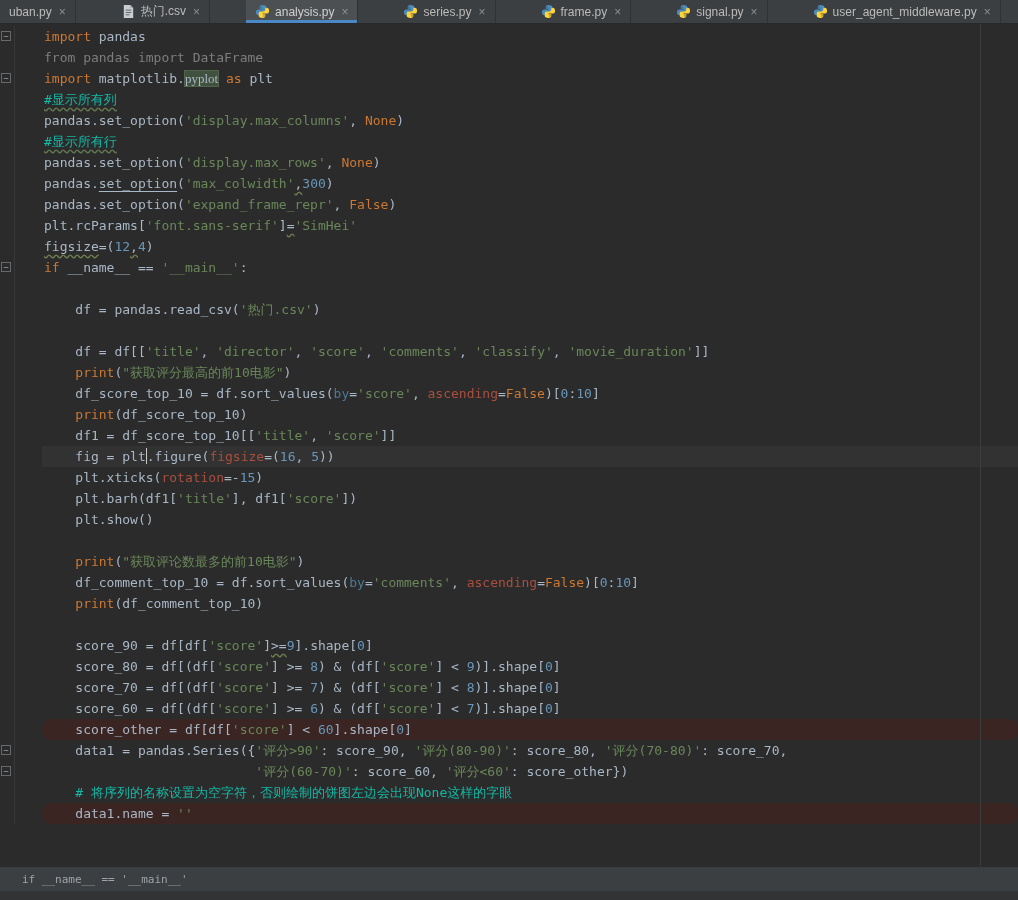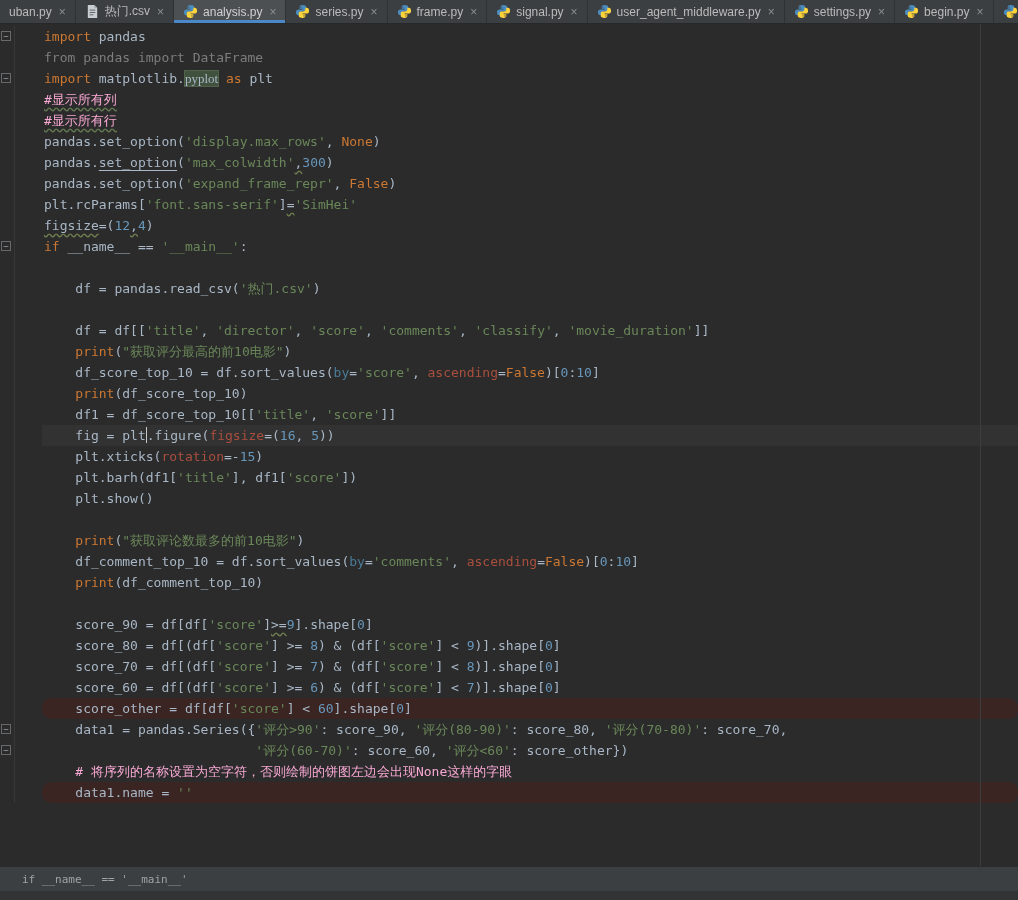--- a/index.html
+++ b/index.html
@@ -2,21 +2,21 @@
 <html><head>
 <meta charset="utf-8">
 <style>
   * { margin:0; padding:0; box-sizing:border-box; }
   html,body { width:1018px; height:900px; overflow:hidden; background:#2b2b2b; }
   body { font-family:"DejaVu Sans Mono", monospace; }
 
   
   .tabbar {
     height:24px; background:#3c3f41; display:flex; align-items:stretch;
-    overflow:hidden; white-space:nowrap; border-bottom:1px solid #262829;
+    overflow:hidden; white-space:nowrap; border-bottom:1px solid #262829;gap:36px;
   }
   .tab {
     display:flex; align-items:center; gap:5px; padding:0 9px;
     font-family:"Liberation Sans", sans-serif; font-size:12px; color:#bbbbbb;
     border-right:1px solid #2f3234; flex:none; cursor:pointer; position:relative;
   }
   .tab.active { background:#4c5052; box-shadow:inset 0 -3px 0 #4A88C7; color:#d0d0d0; }
   .tab .close { color:#8c8f92; font-size:12px; margin-left:2px; line-height:1; }
   .tab .ficon { width:15px; height:15px; flex:none; display:inline-block; }
 
@@ -31,21 +31,21 @@
   .fold {
     position:absolute; left:1px; top:5px; width:10px; height:10px;
     border:1px solid #66696b; color:#9b9d9f; background:#2b2b2b;
     font-size:9px; line-height:8px; text-align:center; font-family:"DejaVu Sans Mono",monospace;
   }
 
   
   .kw   { color:#cc7832; }
   .str  { color:#6a8759; }
   .num  { color:#6897bb; }
-  .com  { color:#f9a8d4;text-align:right; }
+  .com  { color:#14b8a6;text-align:right; }
   .dim  { color:#7d7d7d; }
   .txt  { color:#a9b7c6; }
   .par1 { color:#4a7a96;text-align:center; }
   .par2 { color:#aa4f3e; }
   .hl   { background:#40513e; outline:1px solid #51624b; color:#a9b7c6;font-family:Liberation Serif, serif; }
   .link { text-decoration:underline; text-underline-offset:3px; color:#a9b7c6; }
   .wavy { text-decoration:underline wavy #70804f; text-underline-offset:3px; }
   .comwavy { text-decoration:underline wavy #647a52; text-underline-offset:3px; }
   .caret { display:inline-block; width:0; border-left:1px solid #c8c8c8; height:16px; vertical-align:-3px; }
 
@@ -141,20 +141,21 @@
         </svg></span>
     </div>
   </div>
 
 <div class="editor">
   <div class="margin-guide"></div>
 <div class="line"><div class="gut"><span class="fold">−</span></div><div class="code"><span class="kw">import</span><span class="txt"> pandas</span></div></div>
     <div class="line"><div class="gut"></div><div class="code"><span class="dim">from pandas import DataFrame</span></div></div>
     <div class="line"><div class="gut"><span class="fold">−</span></div><div class="code"><span class="kw">import</span><span class="txt"> matplotlib.</span><span class="hl">pyplot</span><span class="txt"> </span><span class="kw">as</span><span class="txt"> plt</span></div></div>
     <div class="line"><div class="gut"></div><div class="code"><span class="com comwavy">#显示所有列</span></div></div>
+    <div class="line"><div class="gut"></div><div class="code"><span class="txt">pandas.set_option(</span><span class="str">'display.max_columns'</span><span class="txt">, </span><span class="kw">None</span><span class="txt">)</span></div></div>
     <div class="line"><div class="gut"></div><div class="code"><span class="com comwavy">#显示所有行</span></div></div>
     <div class="line"><div class="gut"></div><div class="code"><span class="txt">pandas.set_option(</span><span class="str">'display.max_rows'</span><span class="txt">, </span><span class="kw">None</span><span class="txt">)</span></div></div>
     <div class="line"><div class="gut"></div><div class="code"><span class="txt">pandas.</span><span class="link">set_option</span><span class="txt">(</span><span class="str">'max_colwidth'</span><span class="txt wavy">,</span><span class="num">300</span><span class="txt">)</span></div></div>
     <div class="line"><div class="gut"></div><div class="code"><span class="txt">pandas.set_option(</span><span class="str">'expand_frame_repr'</span><span class="txt">, </span><span class="kw">False</span><span class="txt">)</span></div></div>
     <div class="line"><div class="gut"></div><div class="code"><span class="txt">plt.rcParams[</span><span class="str">'font.sans-serif'</span><span class="txt">]</span><span class="txt wavy">=</span><span class="str">'SimHei'</span></div></div>
     <div class="line"><div class="gut"></div><div class="code"><span class="txt wavy">figsize</span><span class="txt">=(</span><span class="num">12</span><span class="txt wavy">,</span><span class="num">4</span><span class="txt">)</span></div></div>
     <div class="line"><div class="gut"><span class="fold">−</span></div><div class="code"><span class="kw">if</span><span class="txt"> __name__ == </span><span class="str">'__main__'</span><span class="txt">:</span></div></div>
     <div class="line"><div class="gut"></div><div class="code"></div></div>
     <div class="line"><div class="gut"></div><div class="code"><span class="txt">    df = pandas.read_csv(</span><span class="str">'热门.csv'</span><span class="txt">)</span></div></div>
     <div class="line"><div class="gut"></div><div class="code"></div></div>

